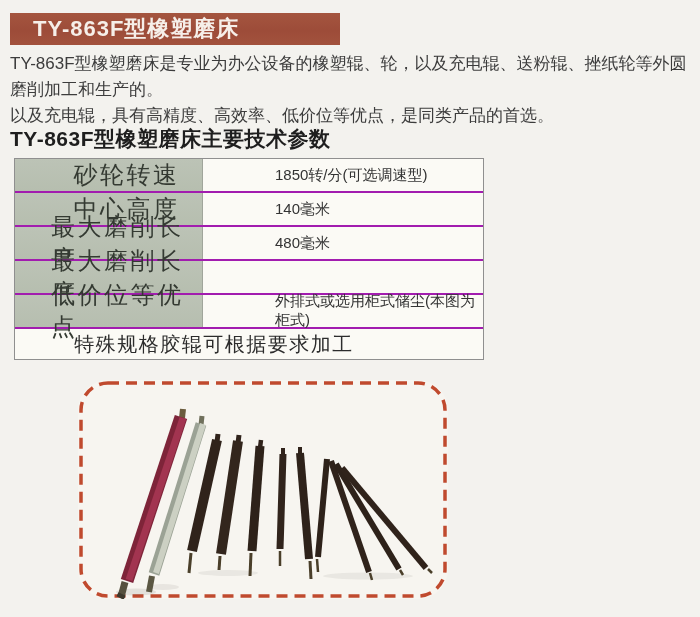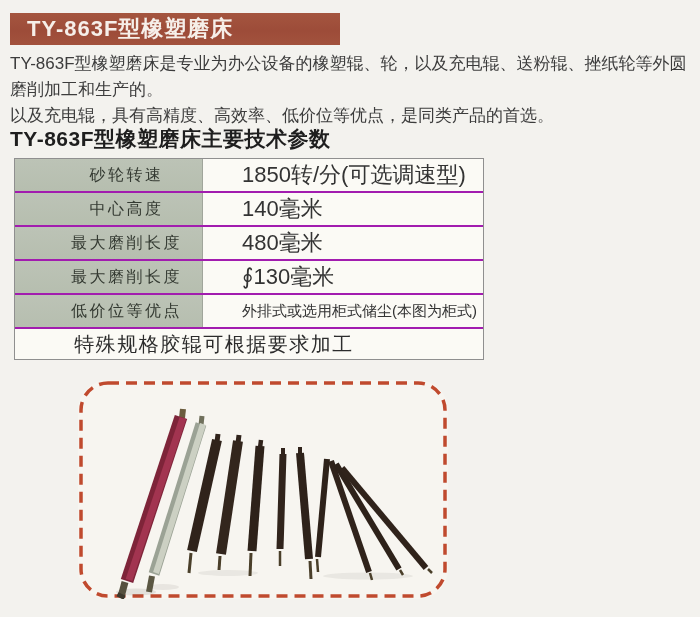--- a/index.html
+++ b/index.html
@@ -14,21 +14,21 @@
   .page{position:absolute;inset:0;}
 
   
   .title-bar{
     position:absolute;left:10px;top:13px;
     width:330px;height:32px;
     background:linear-gradient(180deg,#a4553f 0%,#9d4c39 55%,#a2523d 100%);
     color:#f6efe9;
     font-size:22px;font-weight:bold;
     line-height:32px;
-    padding-left:17px;
+    padding-left:23px;
     letter-spacing:1px;
     box-sizing:border-box;
   }
 
   
   .intro{
     position:absolute;left:10px;top:51px;width:690px;
     font-size:17px;line-height:26px;color:#3c3c3c;
   }
   .intro p{margin:0;}
@@ -48,28 +48,28 @@
     background:#fbfaf5;
     box-sizing:border-box;
   }
   .param-row{display:flex;height:32px;}
   .param-row + .param-row, .footer-row{border-top:2px solid #a21caf;}
   .param-label{
     width:188px;flex:0 0 188px;
     background:linear-gradient(180deg,#bcc3b6 0%,#b6beaf 100%);
     border-right:1px solid #a0a59b;
     display:flex;align-items:center;justify-content:center;
-    font-size:16px;color:#343a32;letter-spacing:2.5px;
+    font-size:24px;color:#343a32;letter-spacing:2.5px;
     box-sizing:border-box;
     padding-left:36px;
   }
   .param-value{
     flex:1;display:flex;align-items:center;
-    padding-left:39px;
-    font-size:22px;color:#333;
+    padding-left:72px;
+    font-size:15px;color:#333;
     box-sizing:border-box;
   }
   .param-row:nth-child(5) .param-value{
     font-size:15px;letter-spacing:0;
   }
   .footer-row{
     height:32px;display:flex;align-items:center;justify-content:center;
     padding-right:70px;
     font-size:20px;color:#2c2c2c;letter-spacing:1.5px;
     box-sizing:border-box;
@@ -103,21 +103,20 @@
     <div class="param-row">
       <div class="param-label">中心高度</div>
       <div class="param-value">140毫米</div>
     </div>
     <div class="param-row">
       <div class="param-label">最大磨削长度</div>
       <div class="param-value">480毫米</div>
     </div>
     <div class="param-row">
       <div class="param-label">最大磨削长度</div>
-      <div class="param-value">∮130毫米</div>
     </div>
     <div class="param-row">
       <div class="param-label">低价位等优点</div>
       <div class="param-value">外排式或选用柜式储尘(本图为柜式)</div>
     </div>
     <div class="footer-row">特殊规格胶辊可根据要求加工</div>
   </div>
 
   <div class="photo-wrap">
     <svg width="370" height="219" viewBox="0 0 370 219">

